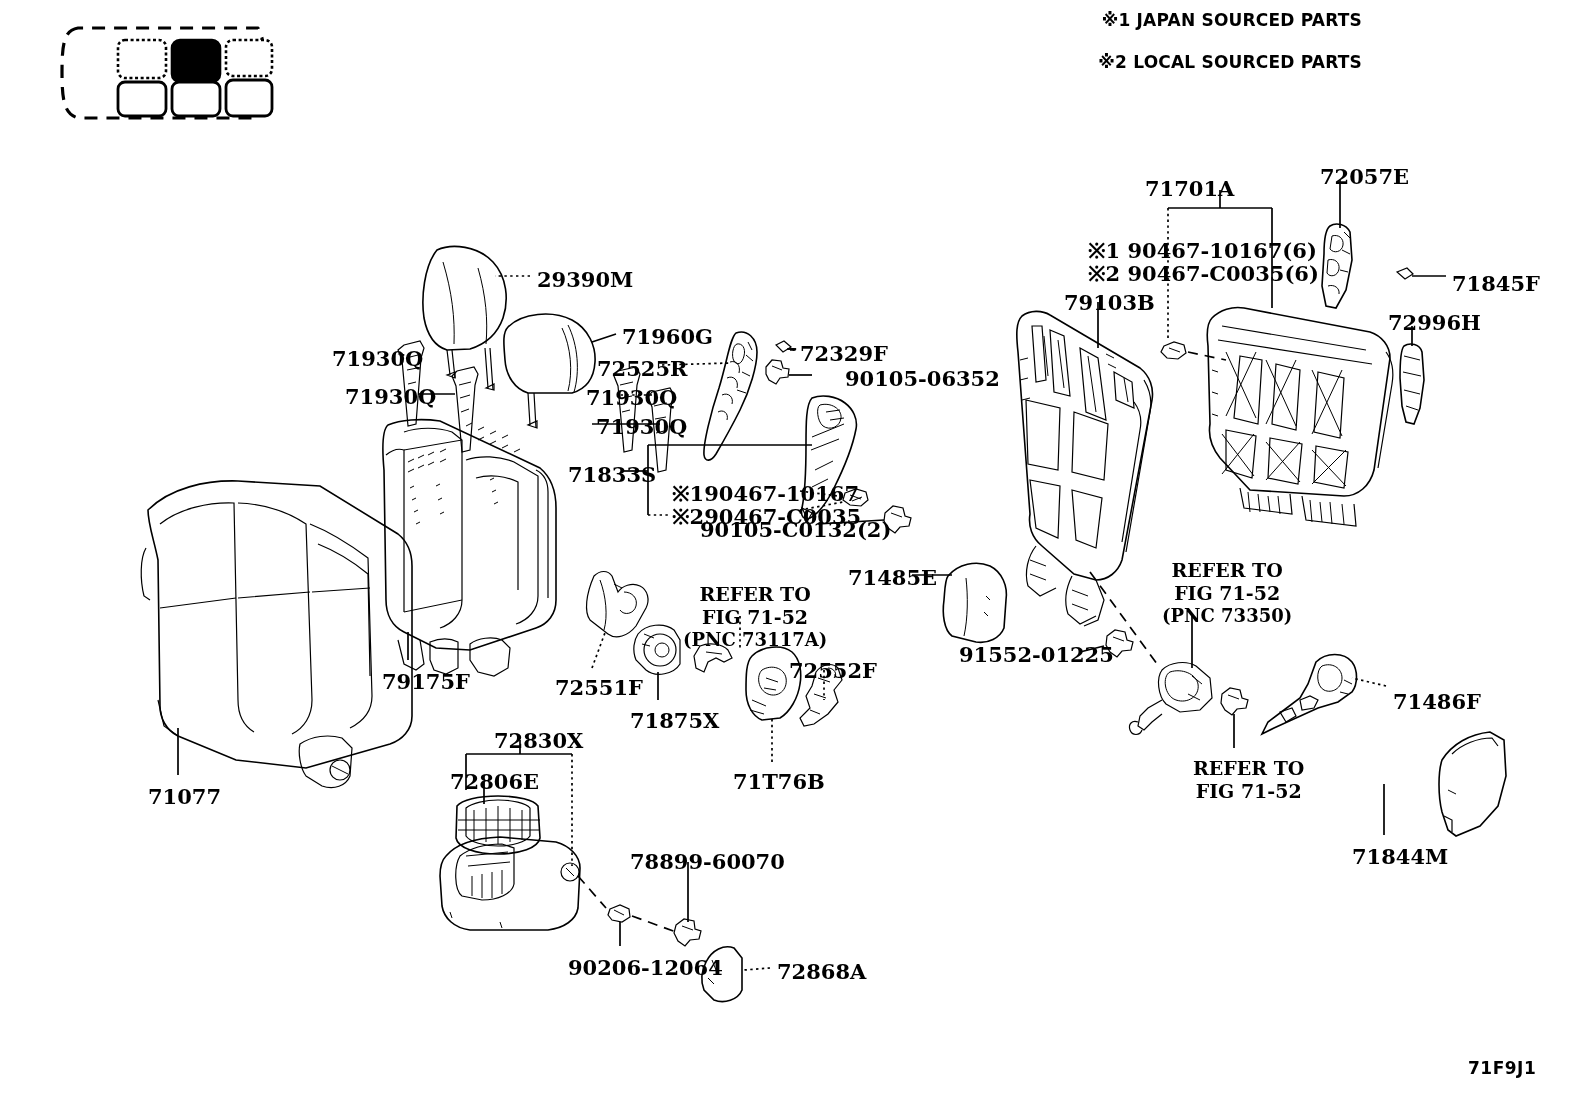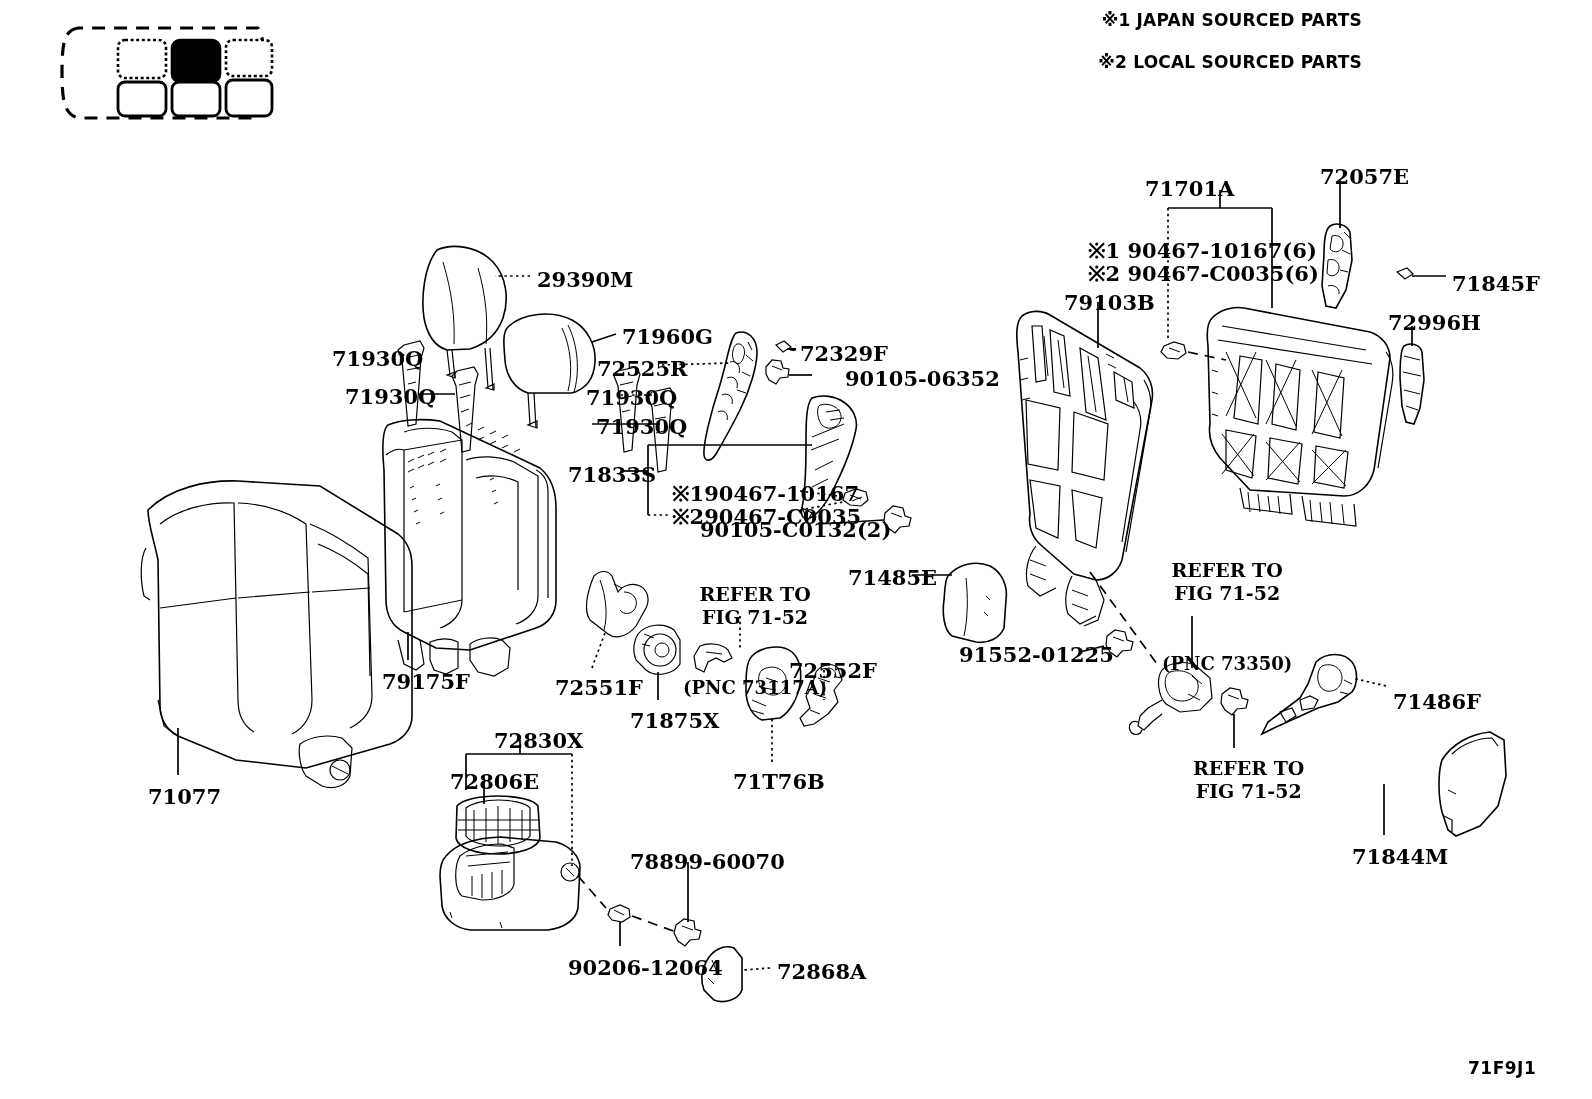--- a/index.html
+++ b/index.html
@@ -21,21 +21,21 @@
     white-space:nowrap;
     line-height:1.12;
     color:#000;
   }
   .refer{
     position:absolute;
     font-family:"DejaVu Serif","Liberation Serif",serif;
     font-weight:bold;font-size:19px;line-height:1.22;
     white-space:nowrap;text-align:center;color:#000;
   }
-  .refer .pnc{font-size:18px;margin-top:48px;}
+  .refer .pnc{font-size:18px;}
   .topnote{
     position:absolute;right:14px;
     font-family:"DejaVu Sans","Liberation Sans",sans-serif;
     font-weight:bold;font-size:17px;white-space:nowrap;letter-spacing:0.2px;
   }
   .figcode{
     position:absolute;
     font-family:"DejaVu Sans","Liberation Sans",sans-serif;
     font-weight:bold;font-size:17px;letter-spacing:0.5px;
   }

